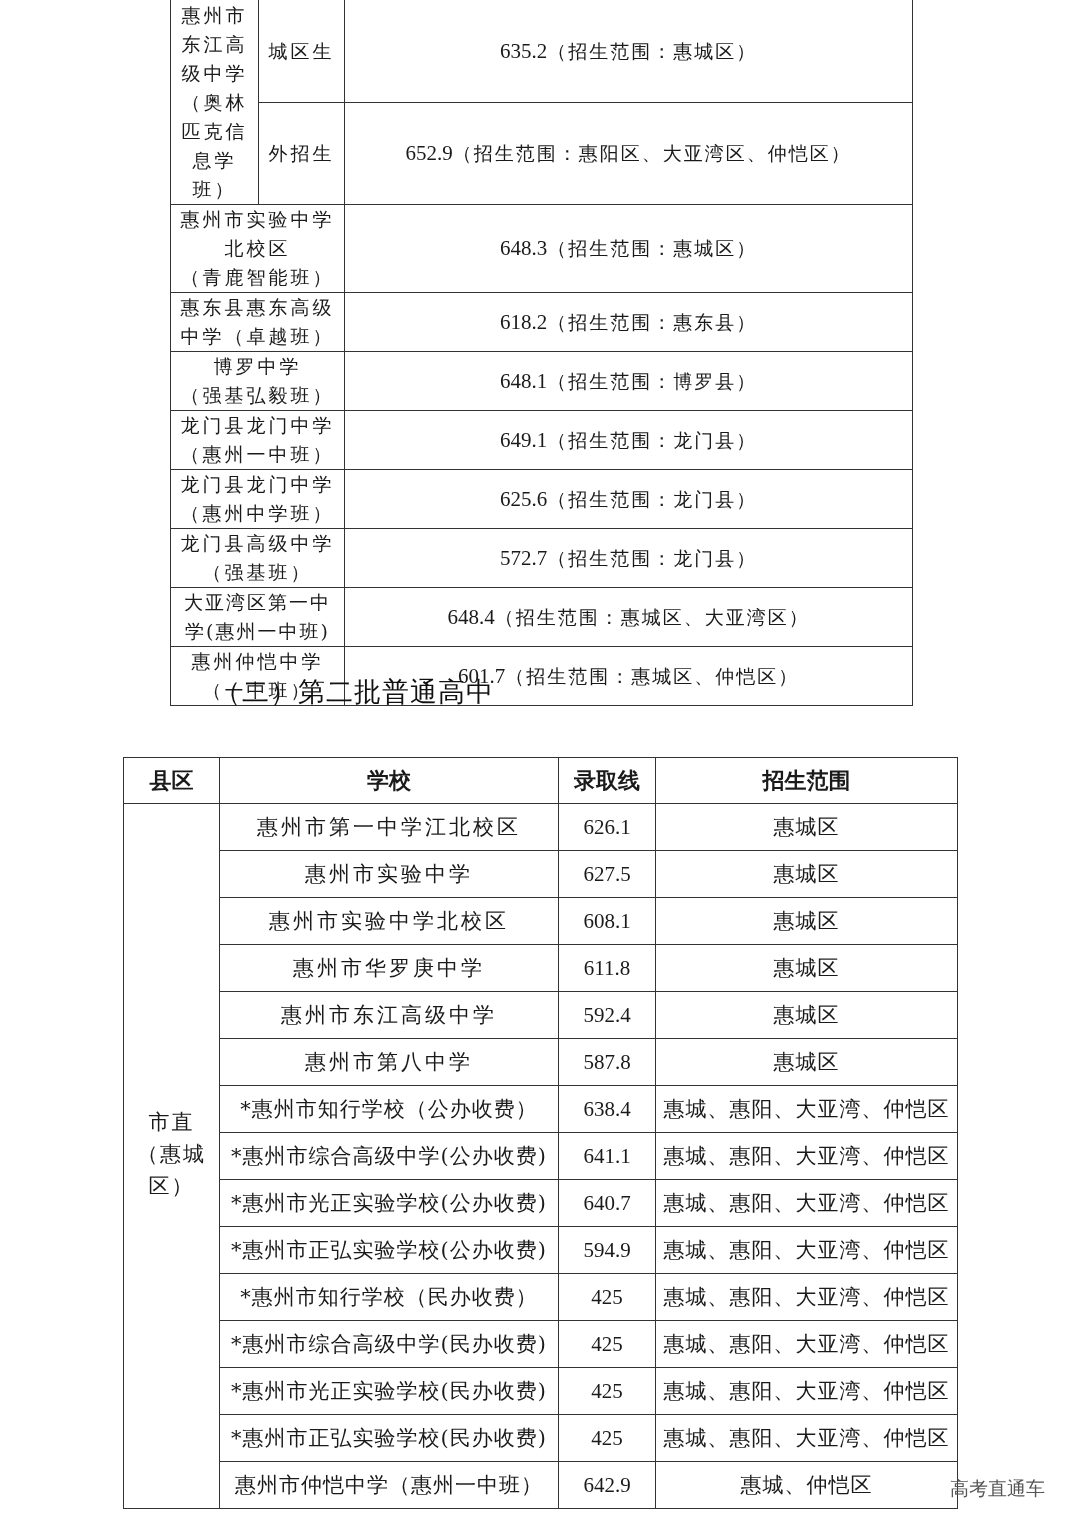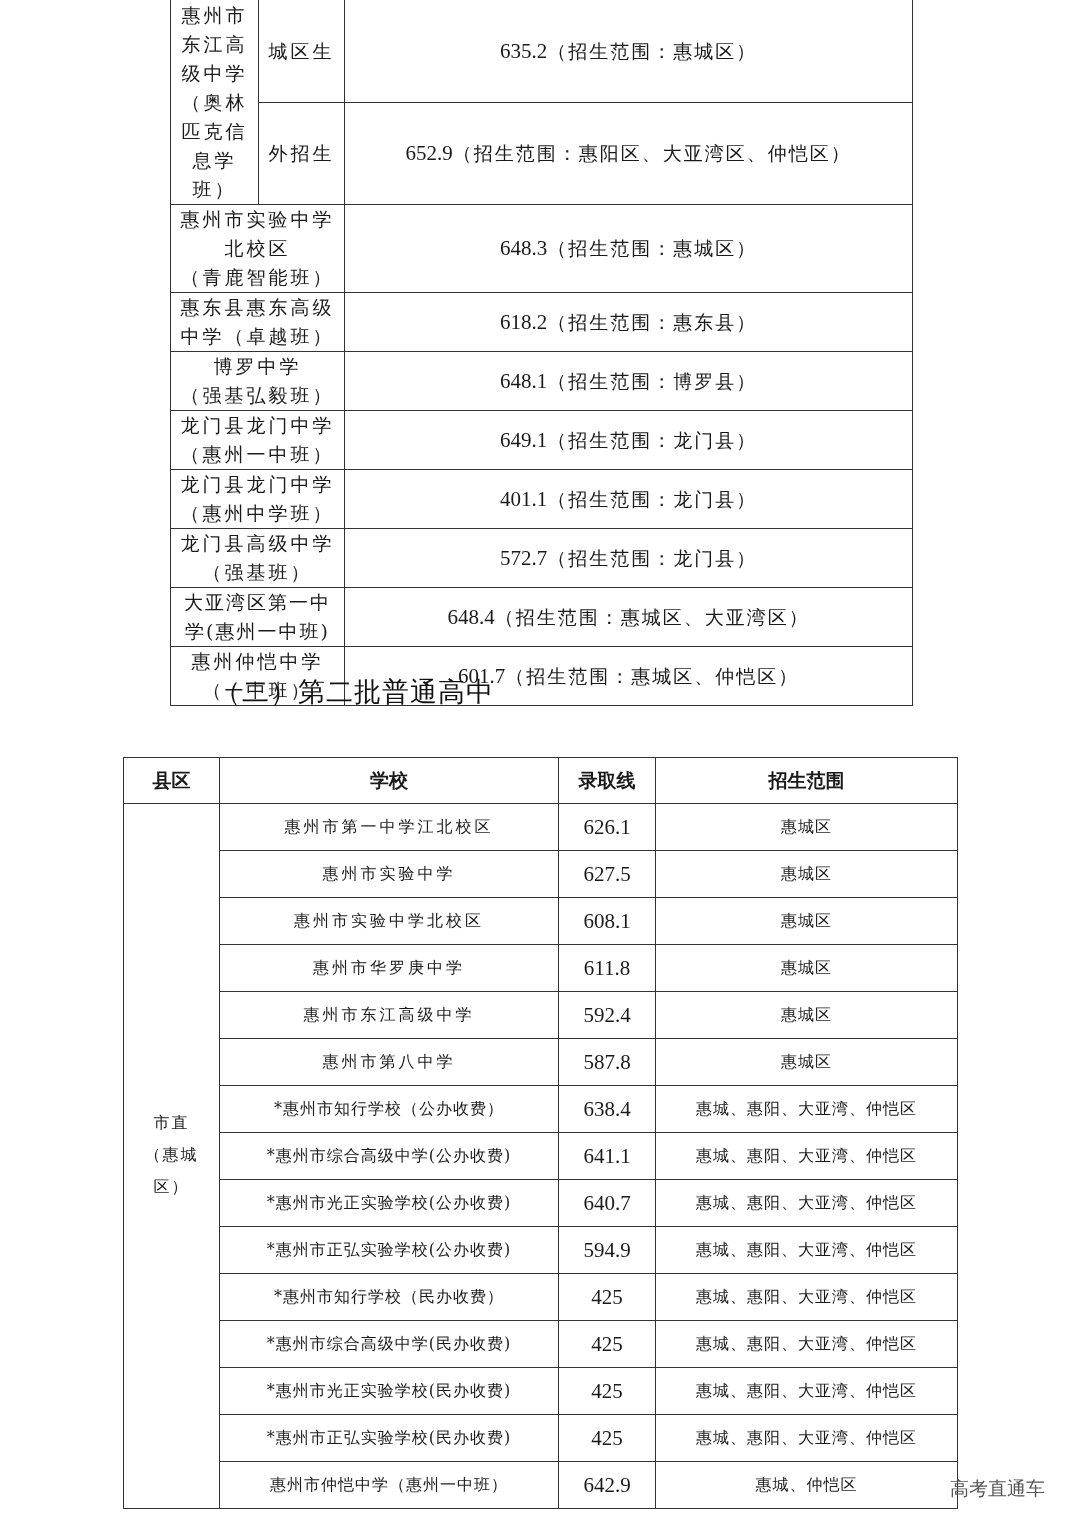--- a/index.html
+++ b/index.html
@@ -12,22 +12,22 @@
   td, th { border: 1.5px solid #333; text-align: center; vertical-align: middle; padding: 0; }
   #t1 { left: 170px; top: -1px; width: 742px; }
   #t1 td { font-size: 19px; line-height: 29px; letter-spacing: 3px; }
   #t1 td.val { letter-spacing: 2px; }
   #t1 .num { font-family: "Liberation Serif", serif; font-size: 21px; letter-spacing: 0; }
   .heading {
     position: absolute; left: 214px; top: 674px;
     font-size: 27px; letter-spacing: 1px; color: #111;
   }
   #t2 { left: 123px; top: 757px; width: 834px; }
-  #t2 th { font-family: "DejaVu Sans", "Liberation Sans", sans-serif; font-weight: bold; font-size: 19px; height: 45px; }
-  #t2 td { font-size: 16px; letter-spacing: 2px; height: 46px; }
+  #t2 th { font-family: "DejaVu Sans", "Liberation Sans", sans-serif; font-weight: bold; font-size: 22px; height: 45px; }
+  #t2 td { font-size: 21px; letter-spacing: 2px; height: 46px; }
   #t2 td.score { font-family: "Liberation Serif", serif; font-size: 21px; letter-spacing: 0; }
   #t2 td.county { line-height: 32px; letter-spacing: 2px; font-family: Liberation Mono, monospace; }
   #t2 td.school { letter-spacing: 3px; }
   #t2 td.school.tight { letter-spacing: 1px; }
   #t2 td.range { letter-spacing: 1px; }
   .watermark {
     position: absolute; left: 950px; top: 1476px;
     font-family: "DejaVu Sans", "Liberation Sans", sans-serif;
     font-size: 19px; color: #555;
   }
@@ -86,21 +86,21 @@
         <span>龙门县龙门中学</span><br>
         <span>（惠州一中班）</span>
       </td>
       <td class="val"><span class="num">649.1</span><span>（招生范围：龙门县）</span></td>
     </tr>
     <tr style="height:59px">
       <td colspan="2">
         <span>龙门县龙门中学</span><br>
         <span>（惠州中学班）</span>
       </td>
-      <td class="val"><span class="num">401.1</span><span>（招生范围：龙门县）</span></td>
+      <td class="val"><span class="num">625.6</span><span>（招生范围：龙门县）</span></td>
     </tr>
     <tr style="height:59px">
       <td colspan="2">
         <span>龙门县高级中学</span><br>
         <span>（强基班）</span>
       </td>
       <td class="val"><span class="num">572.7</span><span>（招生范围：龙门县）</span></td>
     </tr>
     <tr style="height:59px">
       <td colspan="2" style="letter-spacing:2px;margin-left:6px;">

